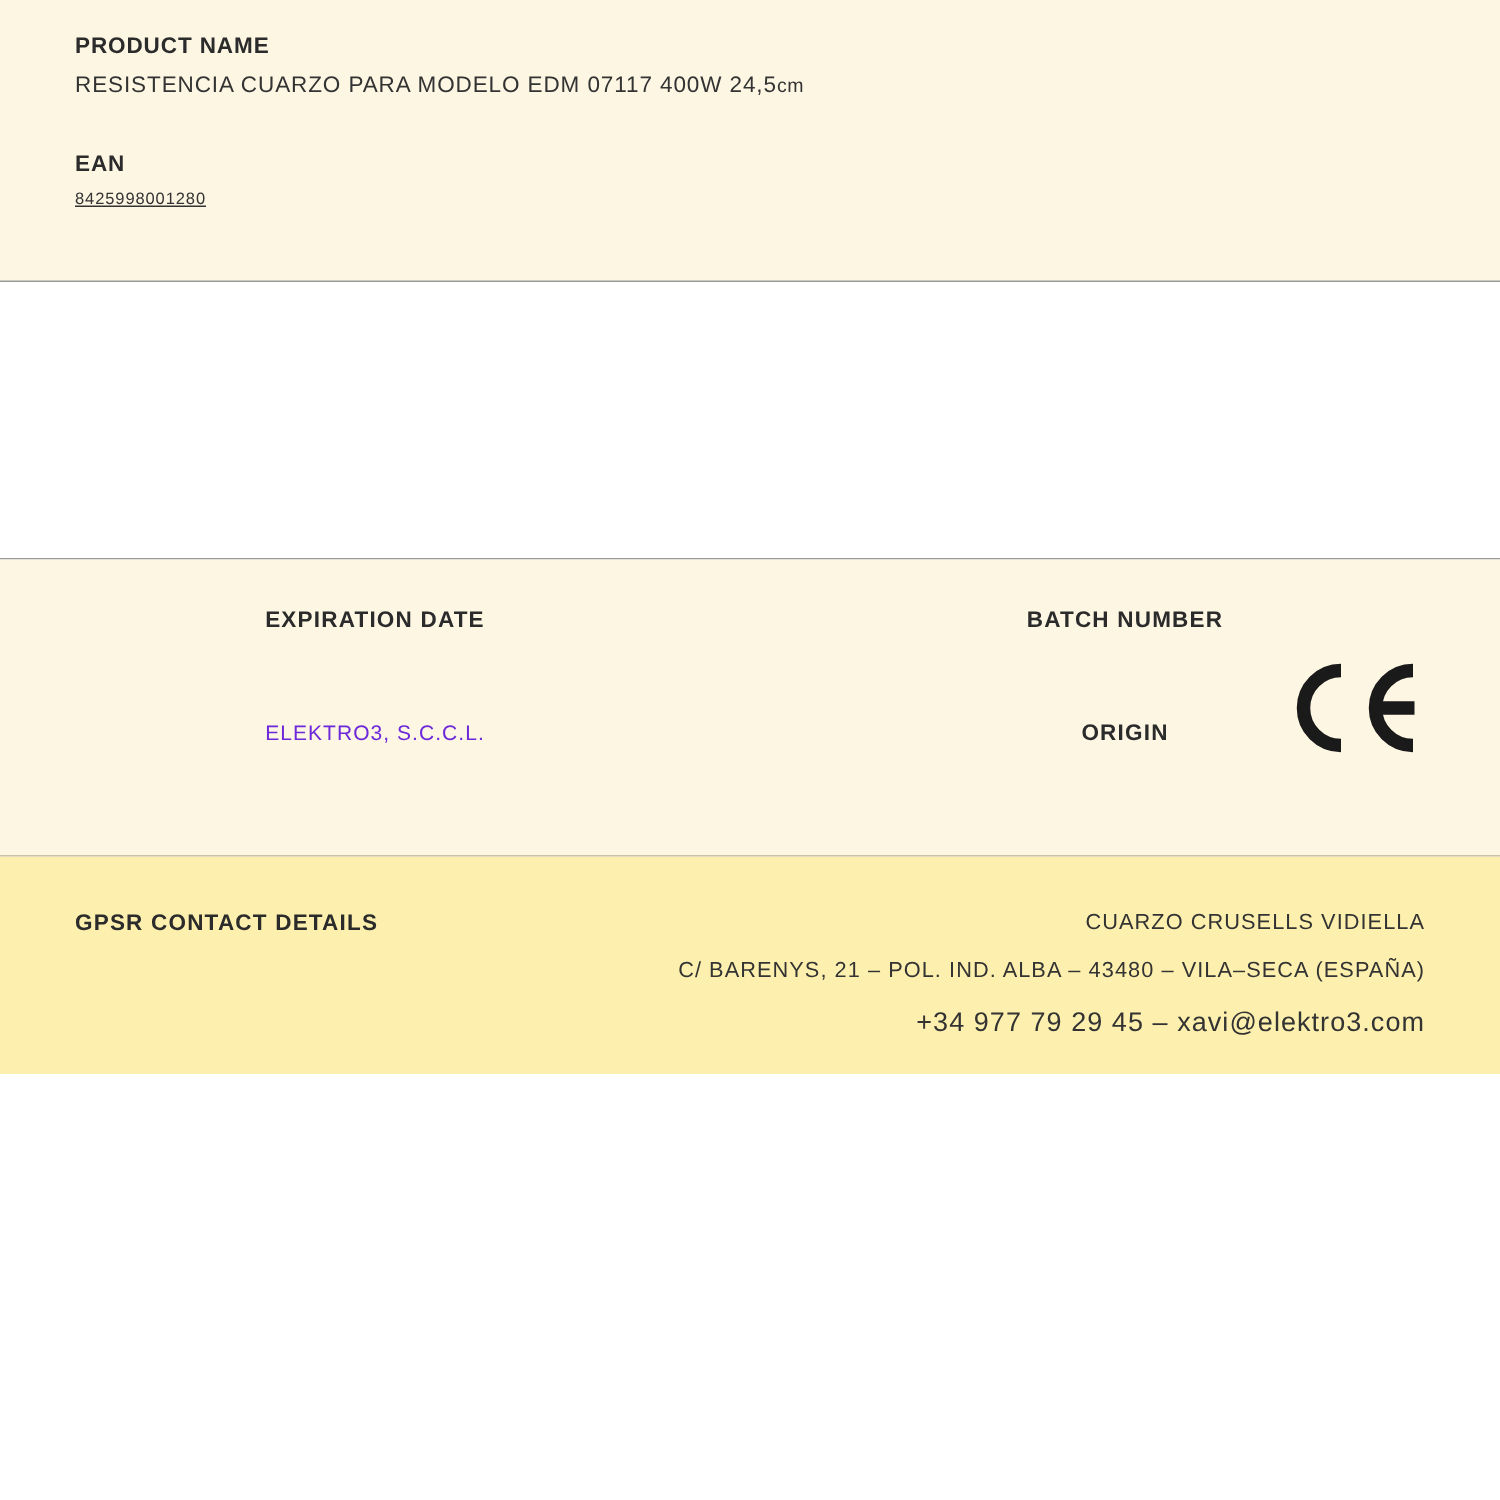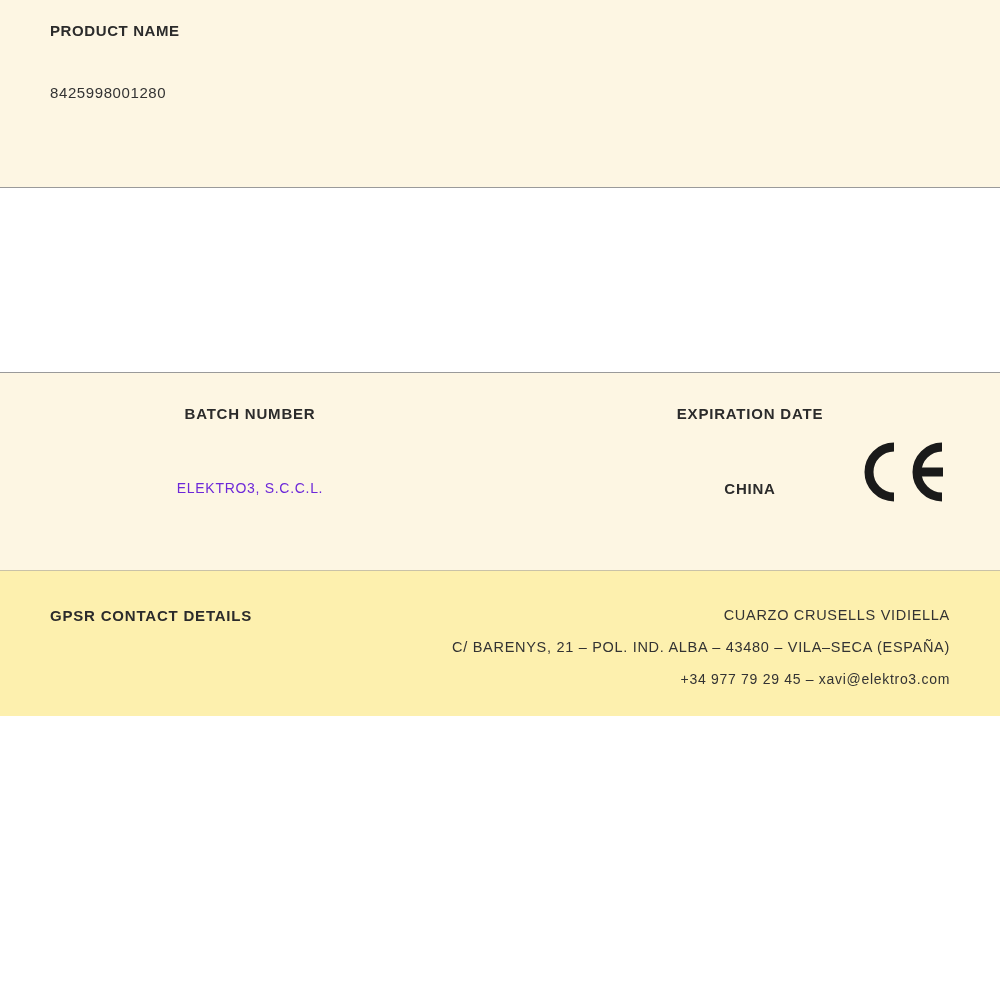--- a/index.html
+++ b/index.html
@@ -43,22 +43,23 @@
     color: #333333;
     margin: 0;
     font-weight: normal;
   }
   .field-value .small {
     font-size: 13px;
     letter-spacing: 0.4px;
   }
   .gap-block { height: 36px; }
   .ean-value {
-    font-size: 15px;
+    font-size: 11px;
     letter-spacing: 0.6px;
+    text-decoration: underline;
   }
 
   
   .middle-block {
     background: #ffffff;
     flex: 1 1 auto;
     border-bottom: 1px solid #9a9a9a;
   }
 
   
@@ -125,57 +126,59 @@
     text-align: right;
   }
   .footer-line {
     font-size: 14.5px;
     letter-spacing: 0.7px;
     color: #333333;
     margin: 0 0 16px 0;
   }
   .footer-line:last-child { margin-bottom: 0; }
   .footer-line.small {
-    font-size: 14px;
+    font-size: 18px;
   }
 </style>
 </head>
 <body>
 
 <div class="sheet">
 
   <div class="top-block">
     <p class="field-label">PRODUCT NAME</p>
+    <p class="field-value"><span>RESISTENCIA CUARZO PARA MODELO EDM 07117 400W 24,5</span><span class="small">cm</span></p>
 
     <div class="gap-block"></div>
 
+    <p class="field-label">EAN</p>
     <p class="field-value ean-value">8425998001280</p>
   </div>
 
   <div class="middle-block"></div>
 
   <div class="lower-block">
 
     <div class="lower-row row-one">
       <div class="lower-cell">
-        <p class="lower-label">BATCH NUMBER</p>
+        <p class="lower-label">EXPIRATION DATE</p>
         <p class="lower-value"></p>
       </div>
       <div class="lower-cell">
-        <p class="lower-label">EXPIRATION DATE</p>
+        <p class="lower-label">BATCH NUMBER</p>
         <p class="lower-value"></p>
       </div>
     </div>
 
     <div class="lower-row row-two">
       <div class="lower-cell">
         <p class="lower-value">ELEKTRO3, S.C.C.L.</p>
       </div>
       <div class="lower-cell">
-        <p class="lower-label">CHINA</p>
+        <p class="lower-label">ORIGIN</p>
       </div>
     </div>
 
     <div class="ce-mark">
       <svg viewBox="0 0 90 62" width="90" height="62" xmlns="http://www.w3.org/2000/svg" aria-hidden="true">
         <path d="M36 6 A25 25 0 1 0 36 56" fill="none" stroke="#1a1a1a" stroke-width="9"></path>
         <path d="M84 6 A25 25 0 1 0 84 56" fill="none" stroke="#1a1a1a" stroke-width="9"></path>
         <rect x="59" y="26.5" width="26" height="9" fill="#1a1a1a"></rect>
       </svg>
     </div>

